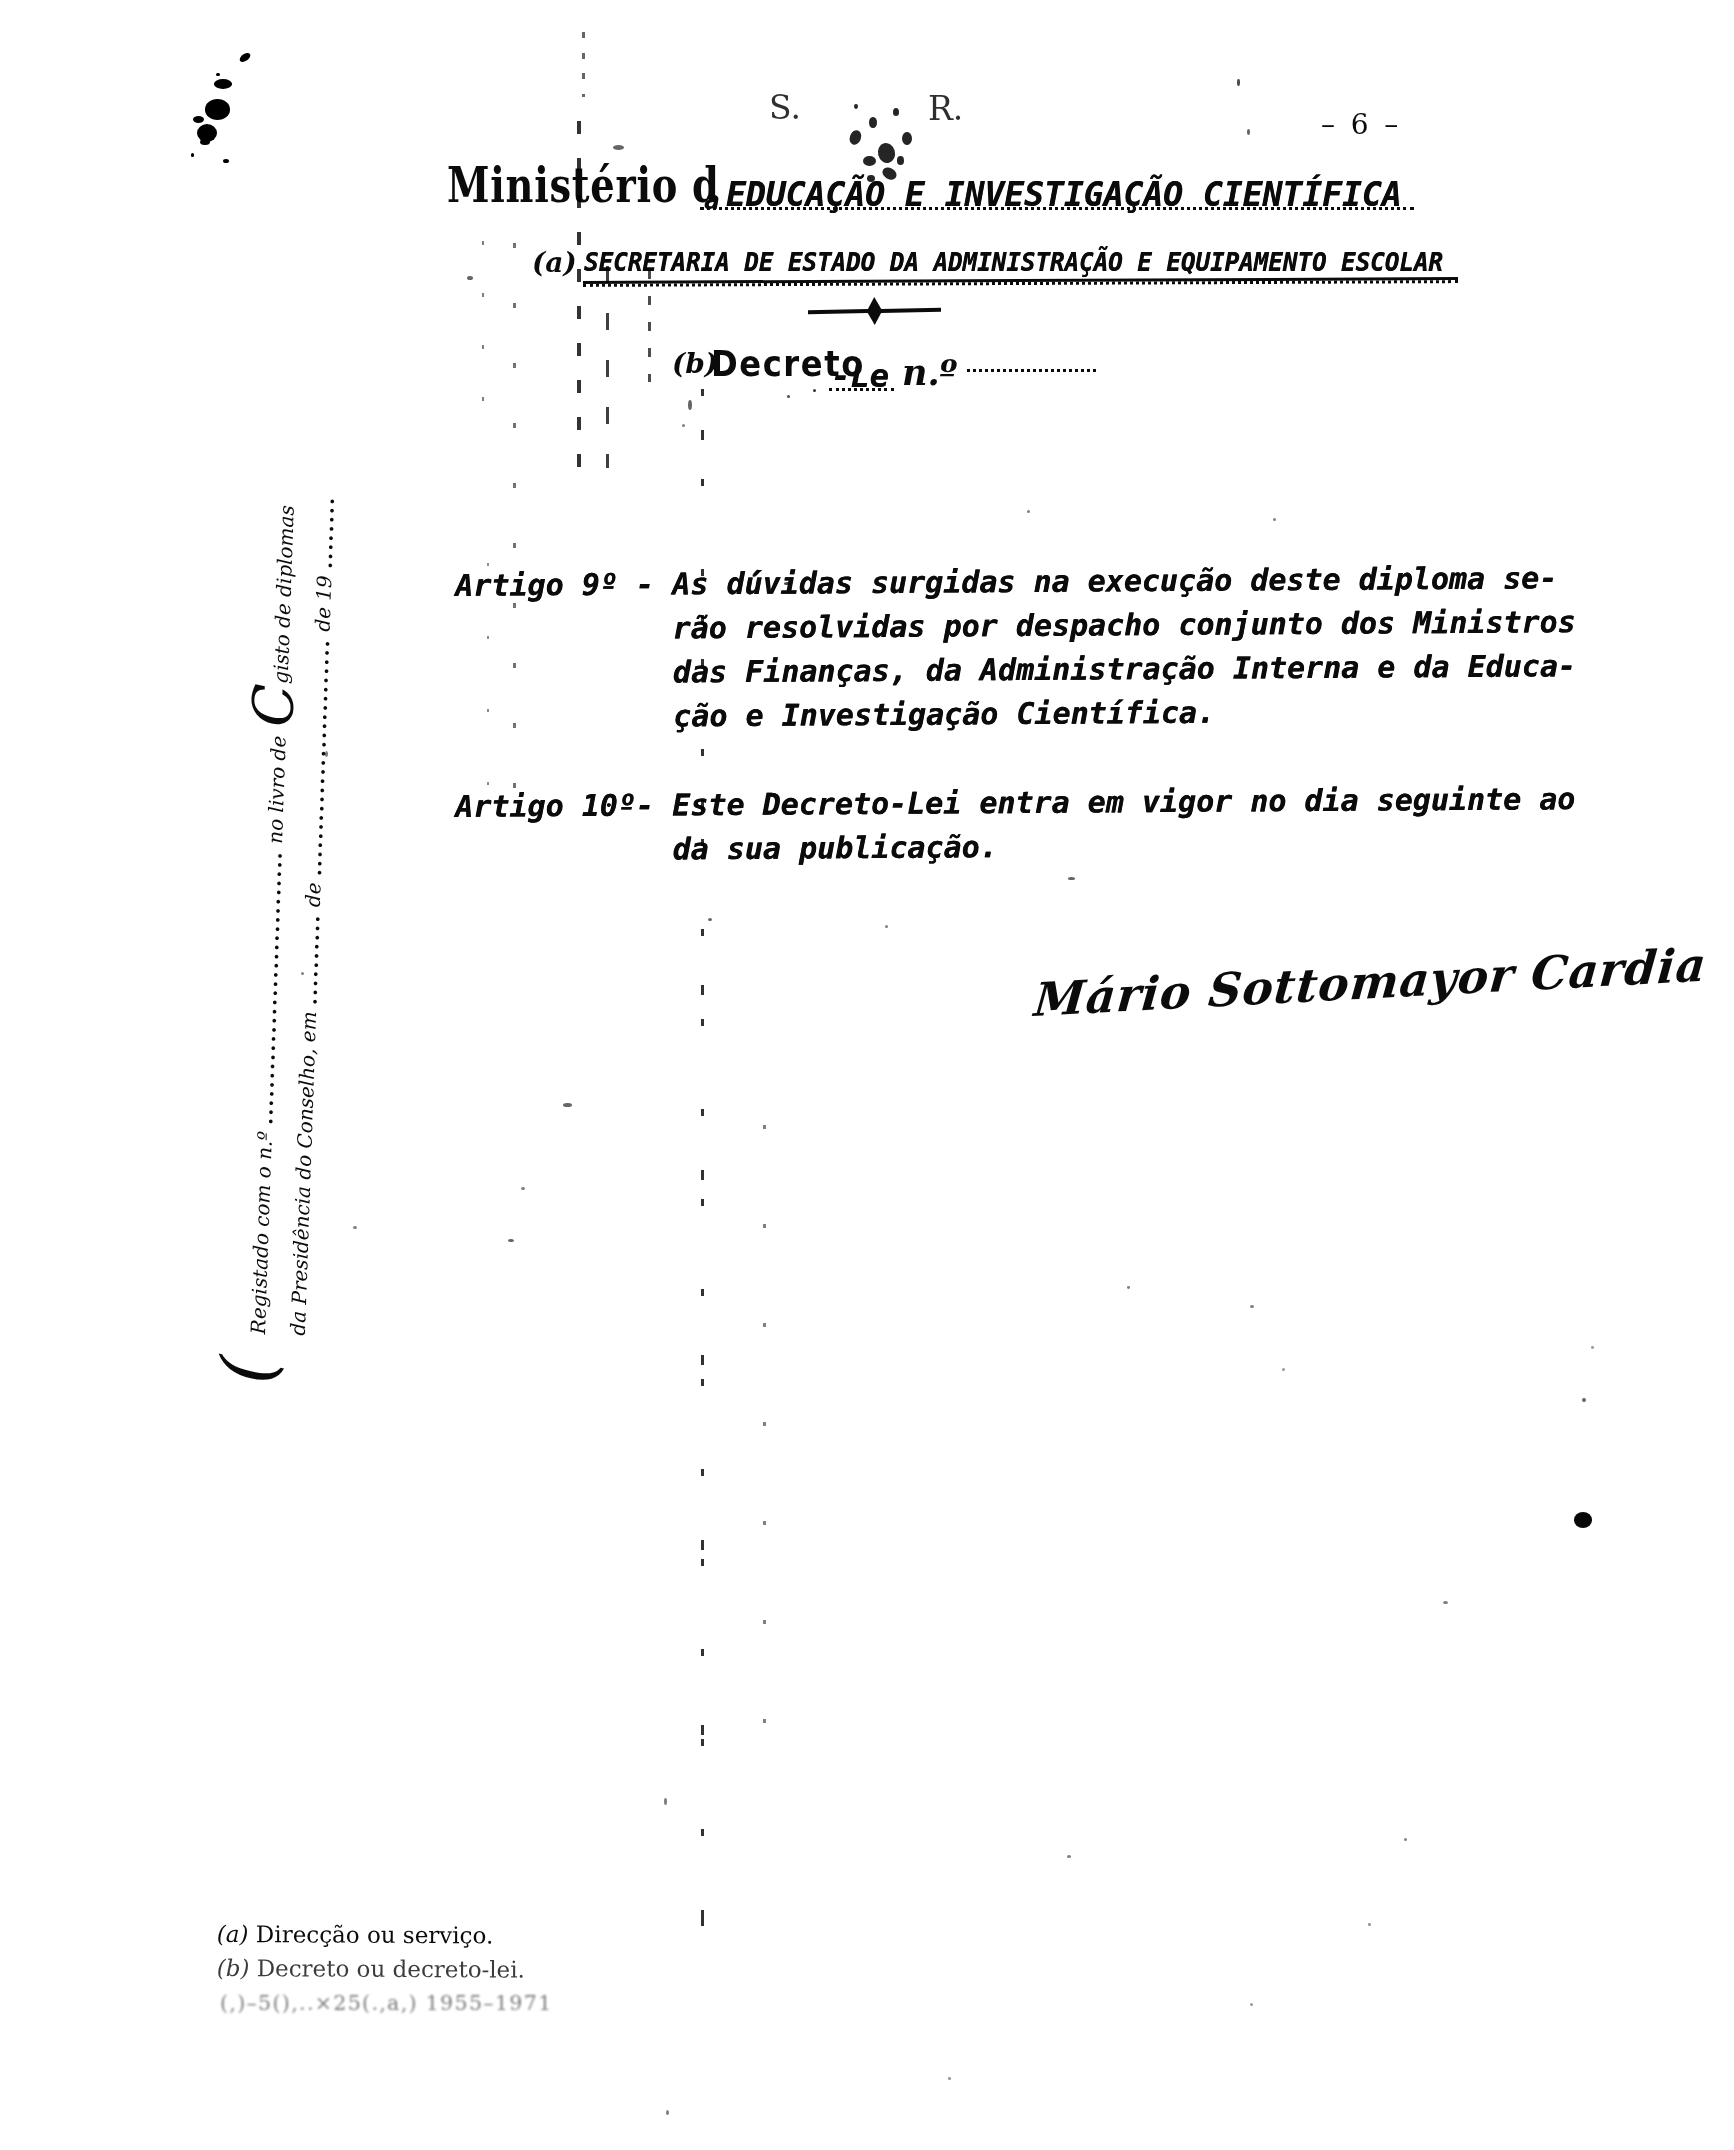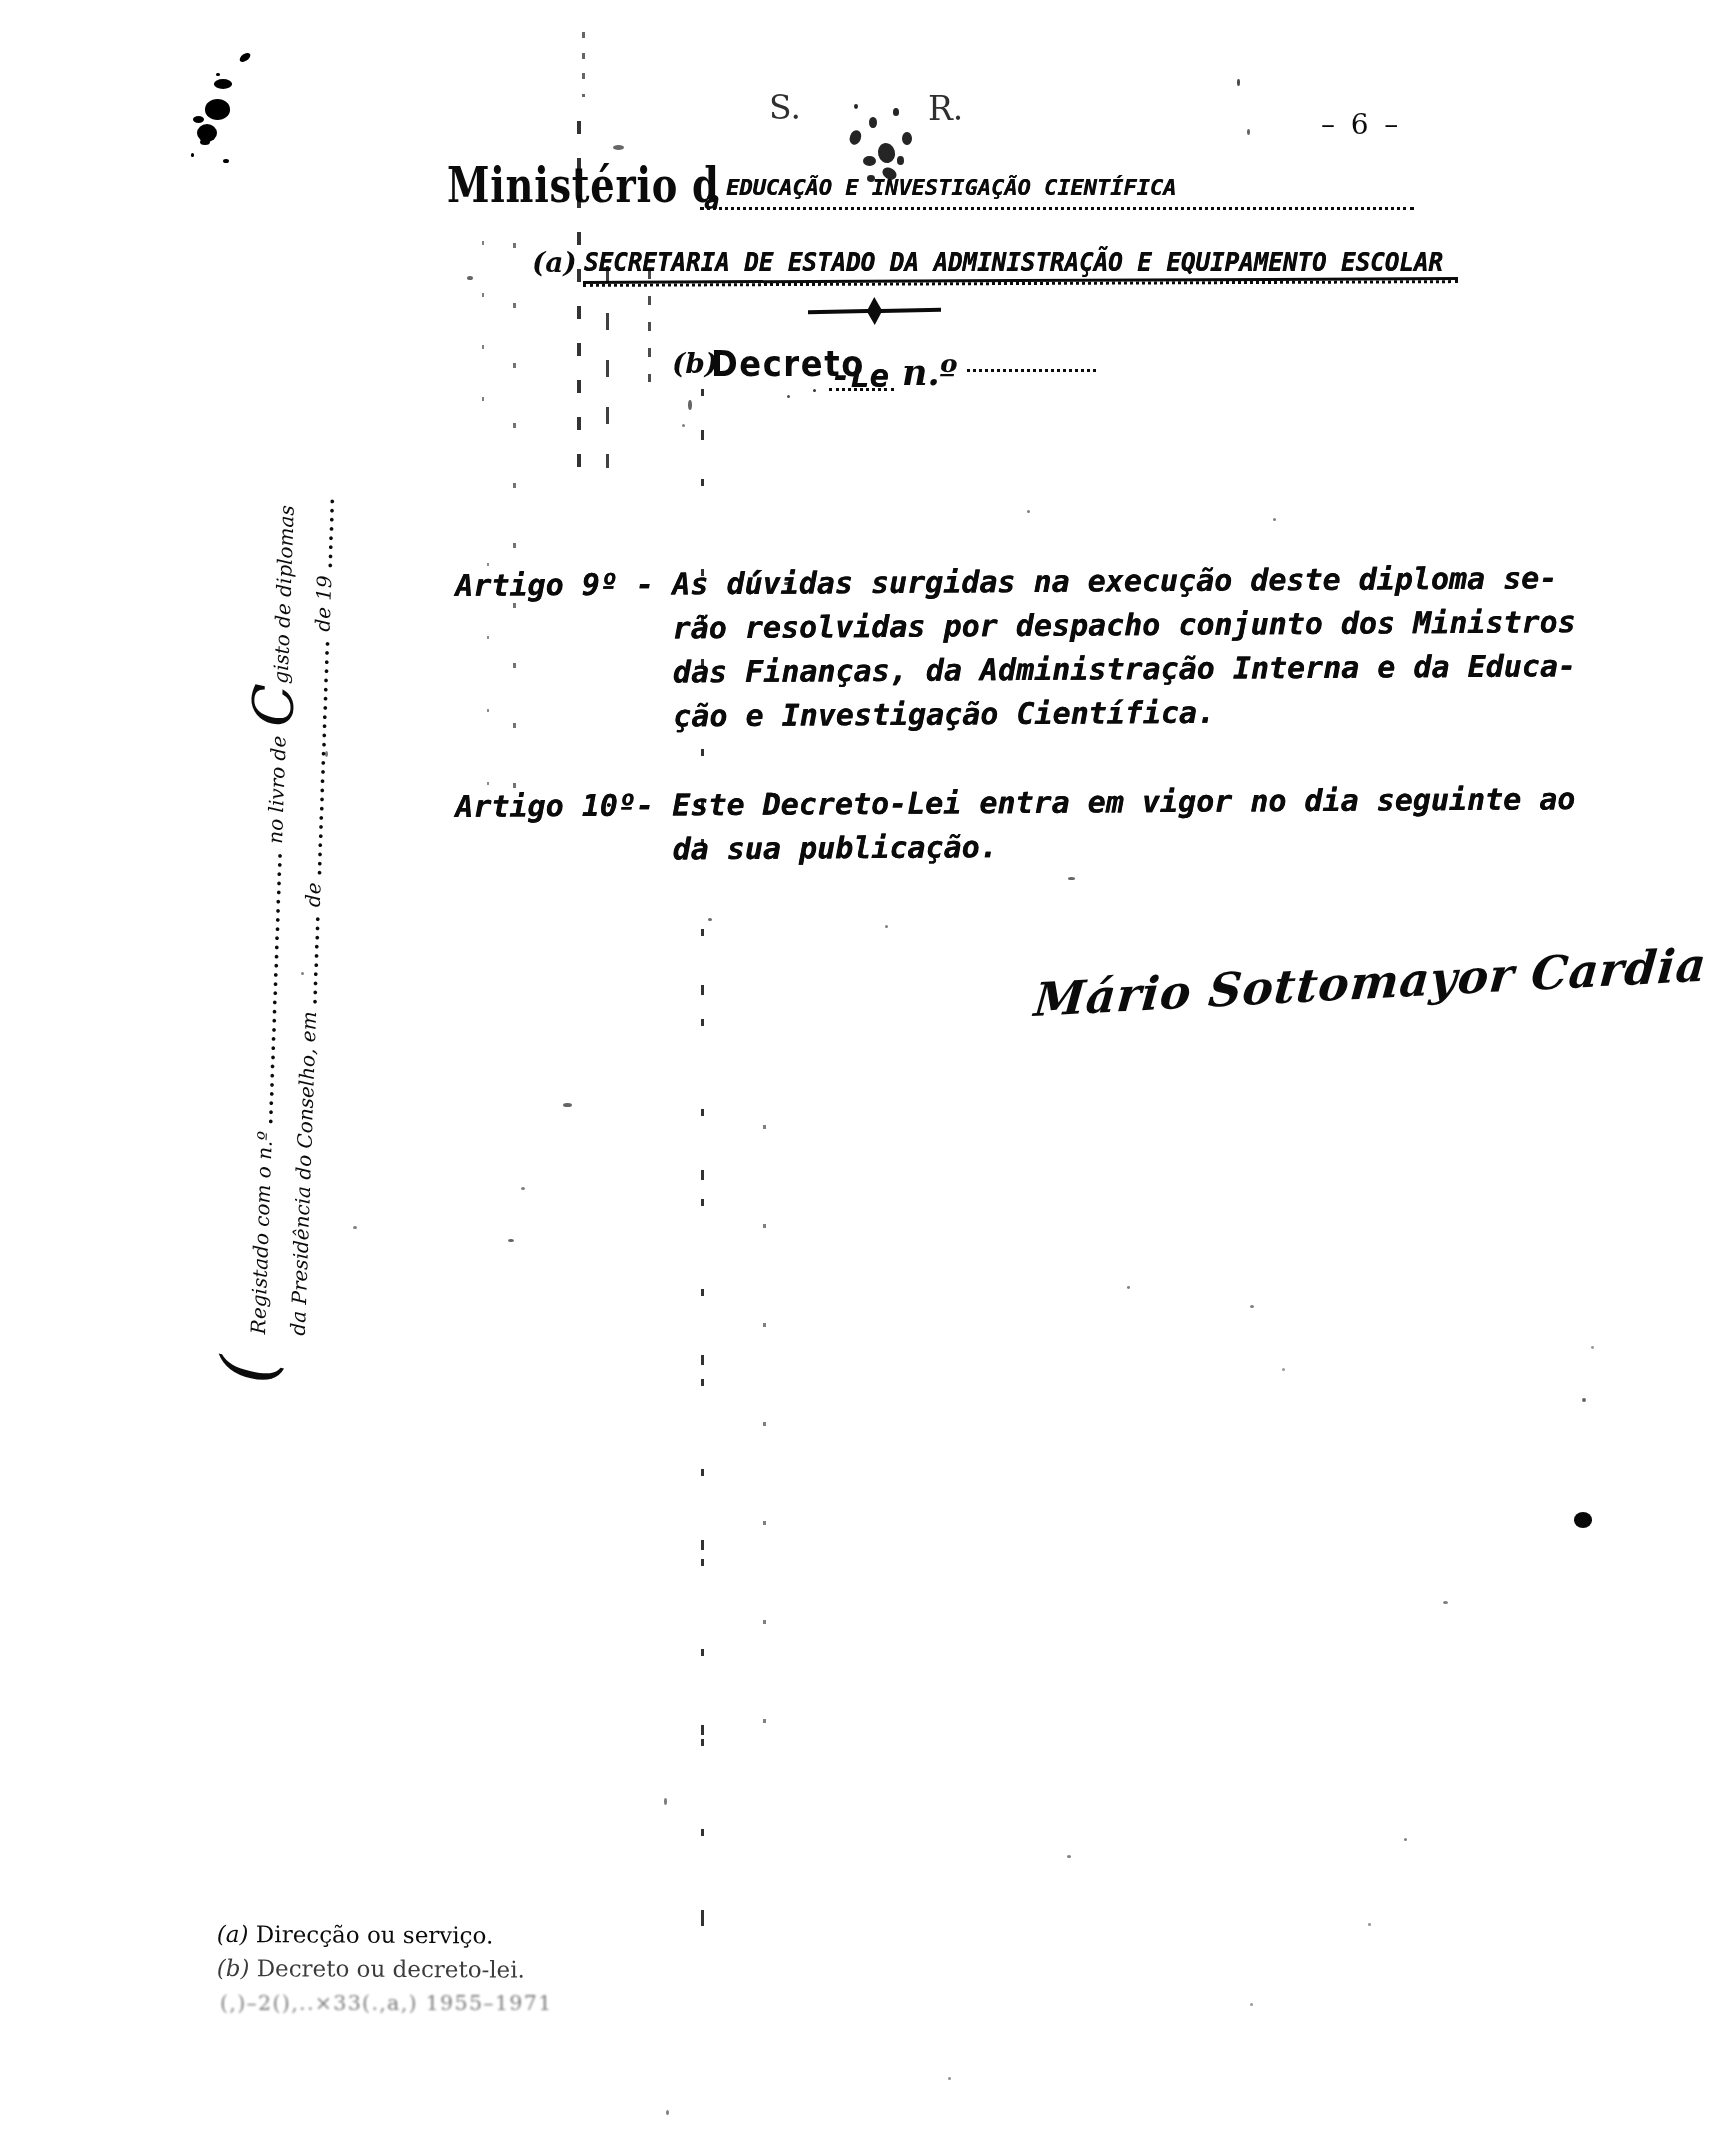--- a/index.html
+++ b/index.html
@@ -68,21 +68,21 @@
     <span class="speck" style="left:30px;top:84px;width:7.7px;height:6.9px;"></span>
     <span class="speck" style="left:60px;top:65px;width:6.9px;height:8.6px;"></span>
     <span class="speck" style="left:17px;top:13px;width:4.3px;height:5.2px;"></span>
   </div>
   <div class="abs print" style="left:928px;top:89px;font-size:33px;font-weight:400;opacity:.85;">R.</div>
 
   <div class="abs print" style="left:1321px;top:108px;font-size:28px;letter-spacing:3.4px;font-weight:400;">– 6 –</div>
 
   <div class="abs print" style="left:447px;top:157px;font-size:48px;transform:scaleX(.8);transform-origin:left top;letter-spacing:0.9px;">Ministério d</div>
   <div class="abs typed" style="left:704px;top:186px;font-size:25px;">a</div>
-  <div class="abs typed" style="left:726px;top:175px;font-size:22px;">EDUCAÇÃO E INVESTIGAÇÃO CIENTÍFICA</div>
+  <div class="abs typed" style="left:726px;top:175px;font-size:33px;">EDUCAÇÃO E INVESTIGAÇÃO CIENTÍFICA</div>
   <div class="abs dotline" style="left:700px;top:207px;width:714px;"></div>
 
   <div class="abs marker" style="left:532px;top:246px;font-size:28px;">(a)</div>
   <div class="abs typed" style="left:584px;top:247px;font-size:26px;transform:scaleX(.93);transform-origin:left top;">SECRETARIA DE ESTADO DA ADMINISTRAÇÃO E EQUIPAMENTO ESCOLAR</div>
   <div class="abs solidline" style="left:583px;top:279px;width:875px;height:3.4px;transform:rotate(-0.25deg);"></div>
   <div class="abs dotline" style="left:583px;top:282px;width:875px;transform:rotate(-0.25deg);"></div>
 
   <div class="abs divider" style="left:808px;top:297px;width:133px;height:28px;transform:rotate(-1deg);">
     <span class="bar"></span>
     <span class="diamond"></span>
@@ -139,21 +139,21 @@
     <div class="footline">
       <span class="marker" style="font-weight:400;">(a)</span>
       <span class="print" style="font-weight:400;">Direcção ou serviço.</span>
     </div>
     <div class="footline" style="opacity:.8;">
       <span class="marker" style="font-weight:400;">(b)</span>
       <span class="print" style="font-weight:400;">Decreto ou decreto-lei.</span>
     </div>
   </div>
 
-  <div class="abs print blur" style="left:220px;top:1991px;font-size:20.6px;font-weight:400;">(,)–2(),..×33(.,a,)  1955–1971</div>
+  <div class="abs print blur" style="left:220px;top:1991px;font-size:20.6px;font-weight:400;">(,)–5(),..×25(.,a,)  1955–1971</div>
 
   <div class="vstreak" style="left:582px;top:32px;width:2.6px;height:65px;opacity:.6;background:repeating-linear-gradient(180deg,#000 0 6px,transparent 6px 20.6px);"></div>
   <div class="vstreak" style="left:482px;top:241px;width:2.2px;height:181px;opacity:.5;background:repeating-linear-gradient(180deg,#000 0 4.3px,transparent 4.3px 52px);"></div>
   <div class="vstreak" style="left:513px;top:243px;width:2.6px;height:555px;opacity:.55;background:repeating-linear-gradient(180deg,#000 0 5.2px,transparent 5.2px 60px);"></div>
   <div class="vstreak" style="left:577px;top:121px;width:3.9px;height:361px;opacity:.8;background:repeating-linear-gradient(180deg,#000 0 13px,transparent 13px 37px);"></div>
   <div class="vstreak" style="left:606px;top:266px;width:3.4px;height:202px;opacity:.75;background:repeating-linear-gradient(180deg,#000 0 17px,transparent 17px 47px);"></div>
   <div class="vstreak" style="left:648px;top:270px;width:3px;height:112px;opacity:.7;background:repeating-linear-gradient(180deg,#000 0 9.5px,transparent 9.5px 26px);"></div>
   <div class="vstreak" style="left:701px;top:389px;width:3px;height:1617px;opacity:.8;background:repeating-linear-gradient(180deg,#000 0 6.9px,transparent 6.9px 90px),repeating-linear-gradient(180deg,transparent 0 41px,#000 41px 51px,transparent 51px 185px);"></div>
   <div class="vstreak" style="left:487px;top:563px;width:2.2px;height:267px;opacity:.45;background:repeating-linear-gradient(180deg,#000 0 3.4px,transparent 3.4px 73px);"></div>
   <div class="vstreak" style="left:763px;top:1125px;width:2.6px;height:611px;opacity:.5;background:repeating-linear-gradient(180deg,#000 0 4.3px,transparent 4.3px 99px);"></div>

